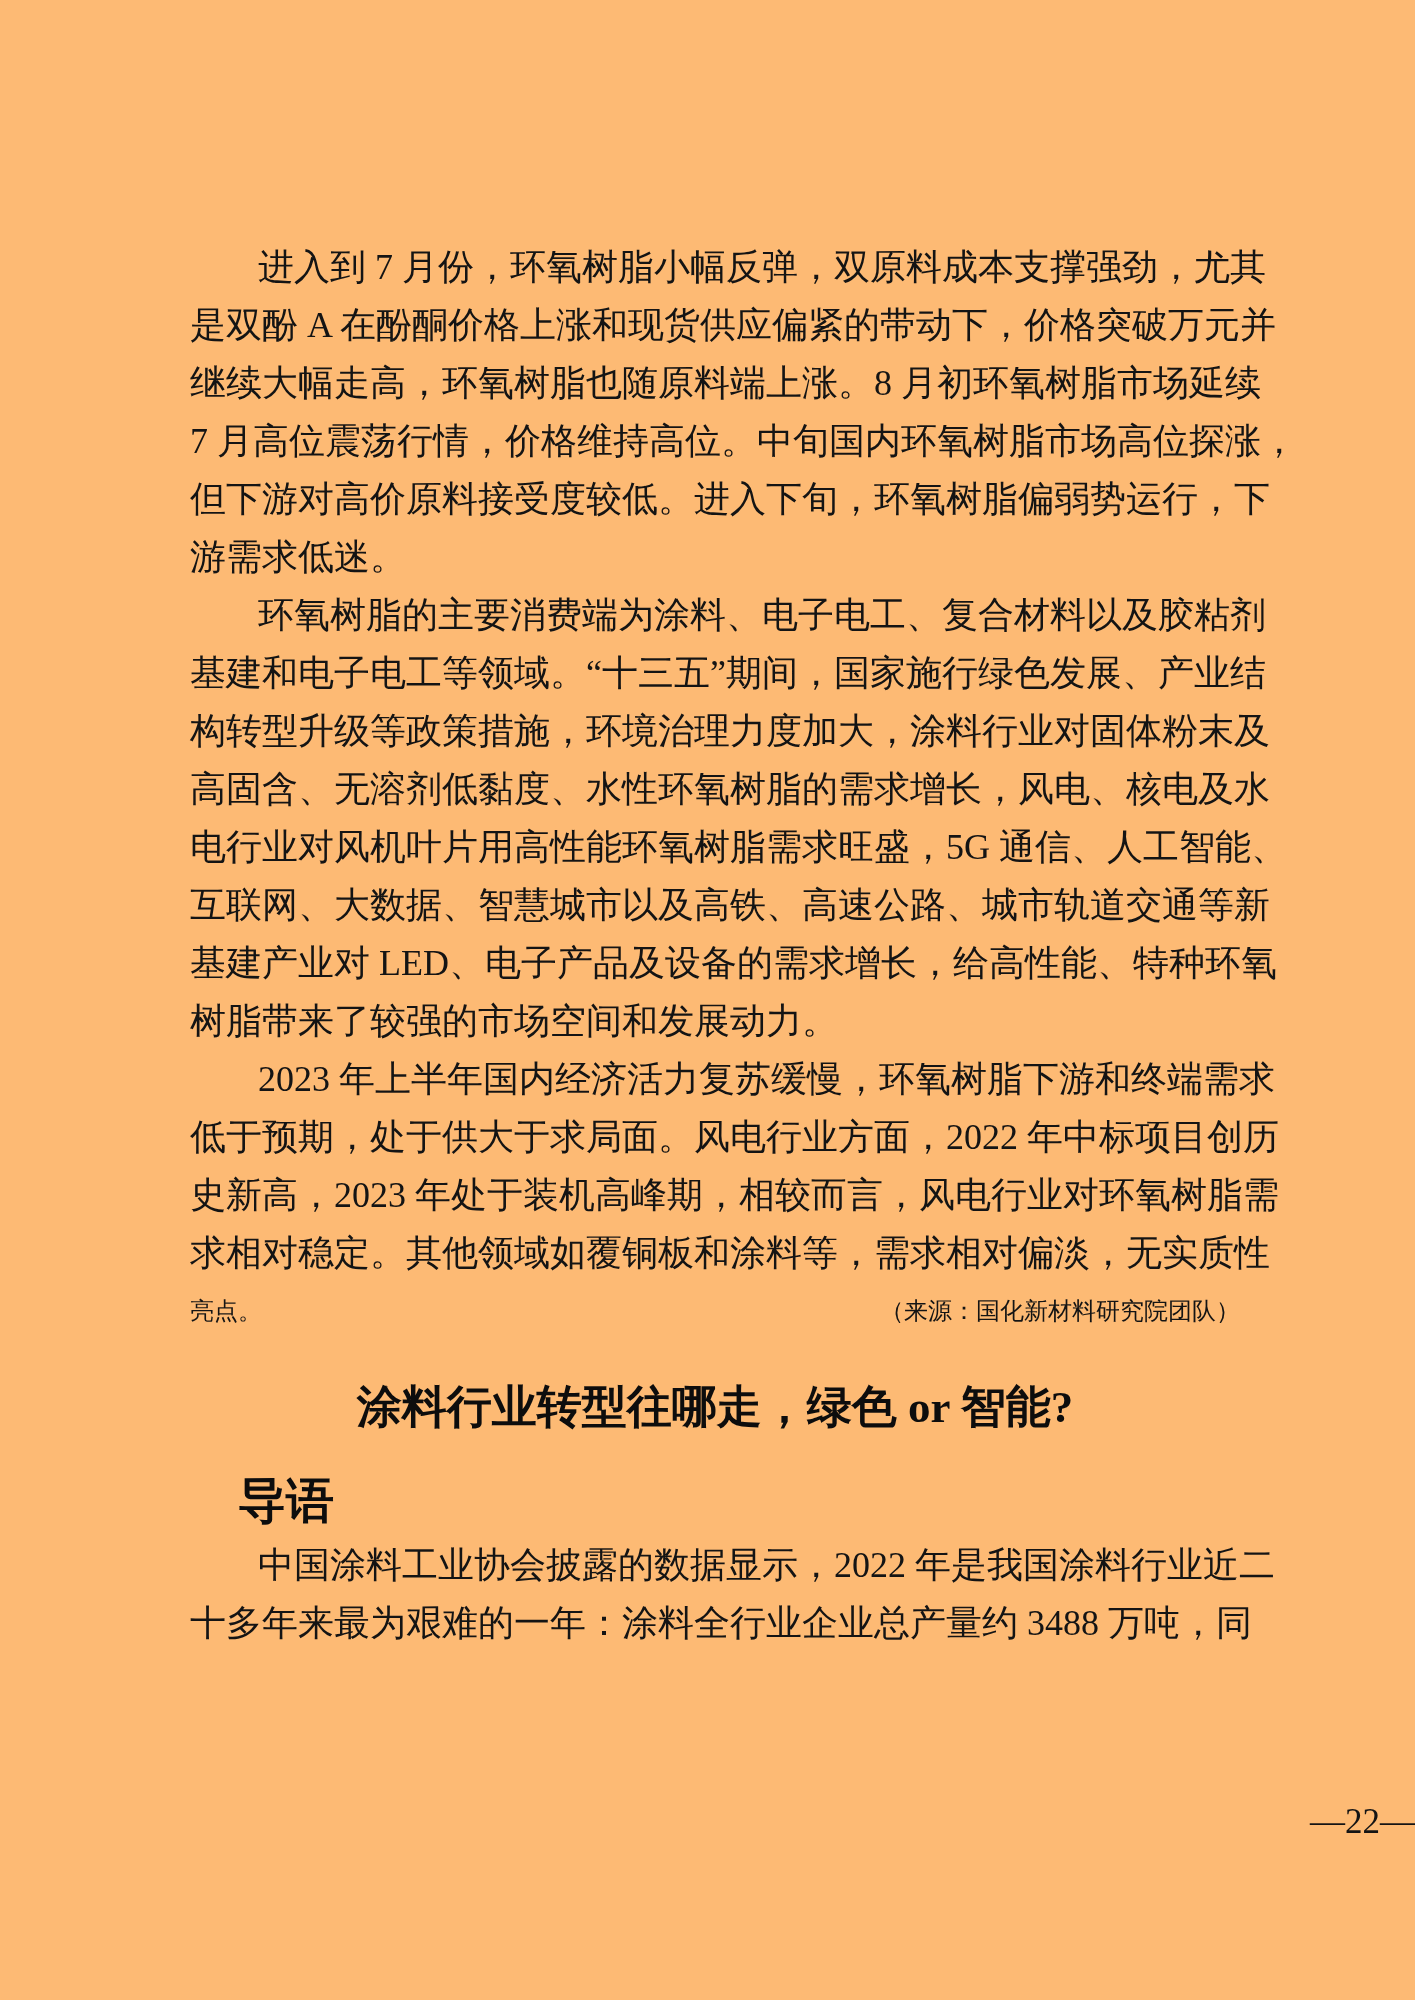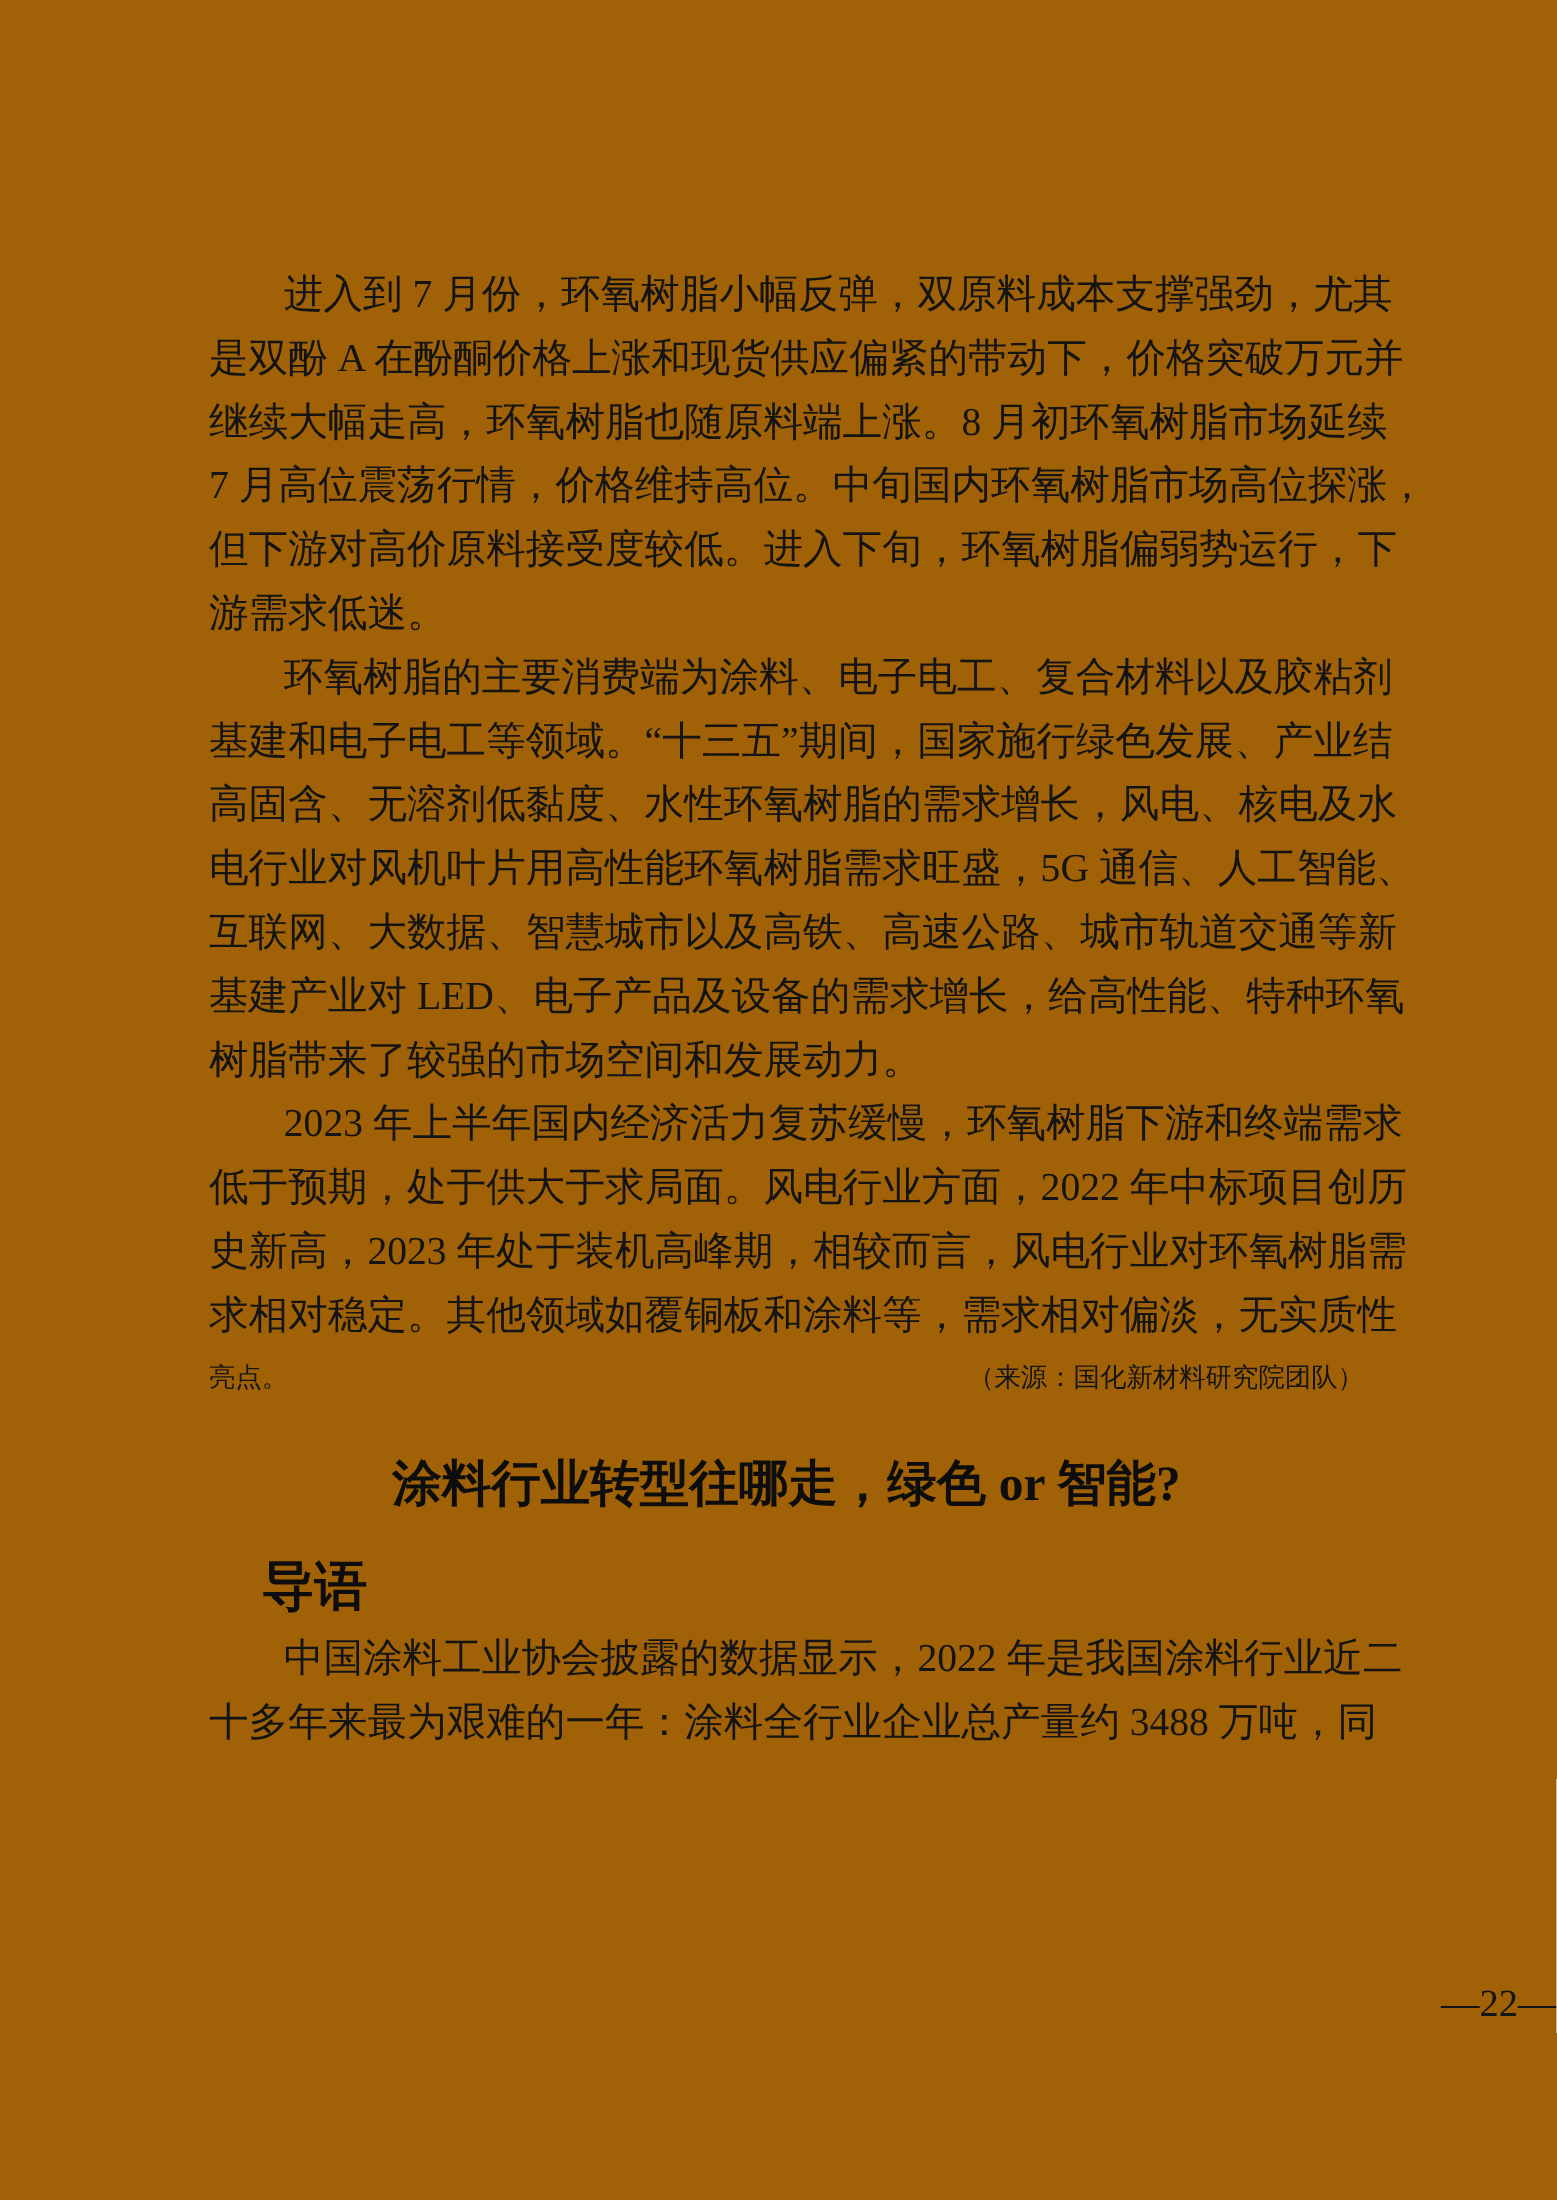--- a/index.html
+++ b/index.html
@@ -4,21 +4,21 @@
 <style>
   html, body {
     margin: 0;
     padding: 0;
     background: #ffffff;
   }
   .page {
     position: relative;
     width: 1415px;
     height: 2000px;
-    background: #a16207;
+    background: #fdba74;
     font-family: "Liberation Serif", "DejaVu Serif", serif;
     color: #141414;
     overflow: hidden;
   }
   .content {
     position: absolute;
     left: 190px;
     top: 238px;
     width: 1050px;
   }
@@ -90,20 +90,21 @@
         <div class="line">继续大幅走高，环氧树脂也随原料端上涨。8 月初环氧树脂市场延续</div>
         <div class="line">7 月高位震荡行情，价格维持高位。中旬国内环氧树脂市场高位探涨，</div>
         <div class="line">但下游对高价原料接受度较低。进入下旬，环氧树脂偏弱势运行，下</div>
         <div class="line no-stretch">游需求低迷。</div>
       </section>
 
 
     <section class="para">
         <div class="line indent">环氧树脂的主要消费端为涂料、电子电工、复合材料以及胶粘剂</div>
         <div class="line">基建和电子电工等领域。“十三五”期间，国家施行绿色发展、产业结</div>
+        <div class="line">构转型升级等政策措施，环境治理力度加大，涂料行业对固体粉末及</div>
         <div class="line">高固含、无溶剂低黏度、水性环氧树脂的需求增长，风电、核电及水</div>
         <div class="line">电行业对风机叶片用高性能环氧树脂需求旺盛，5G 通信、人工智能、</div>
         <div class="line">互联网、大数据、智慧城市以及高铁、高速公路、城市轨道交通等新</div>
         <div class="line">基建产业对 LED、电子产品及设备的需求增长，给高性能、特种环氧</div>
         <div class="line no-stretch">树脂带来了较强的市场空间和发展动力。</div>
       </section>
 
     <section class="para">
         <div class="line indent">2023 年上半年国内经济活力复苏缓慢，环氧树脂下游和终端需求</div>
         <div class="line">低于预期，处于供大于求局面。风电行业方面，2022 年中标项目创历</div>

